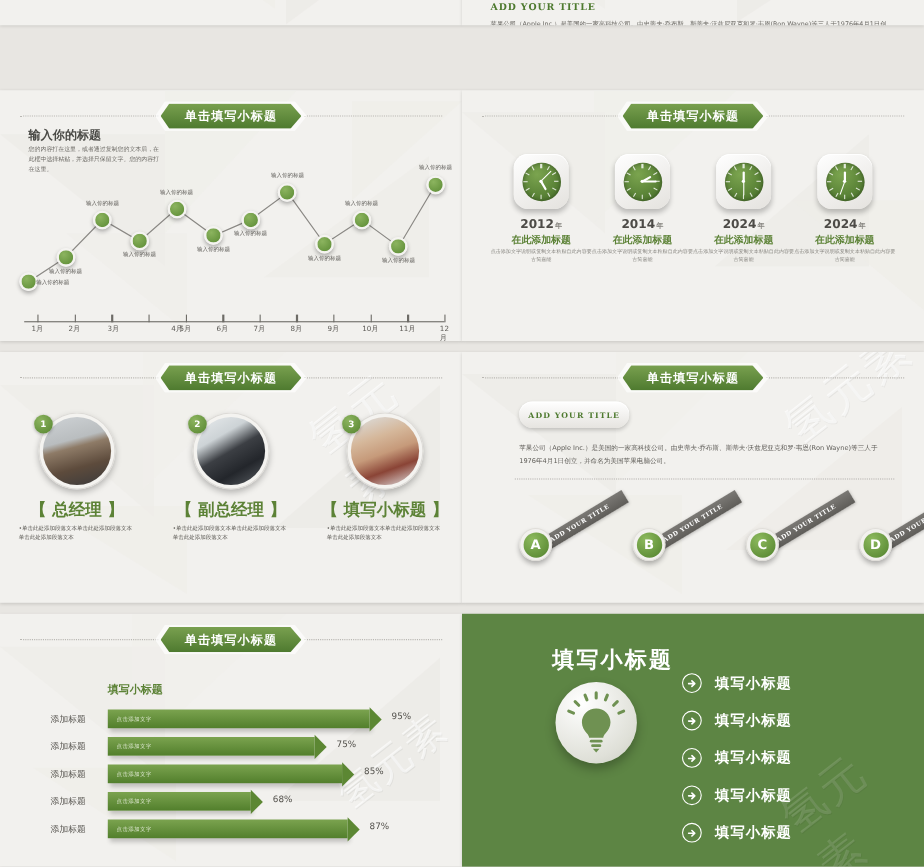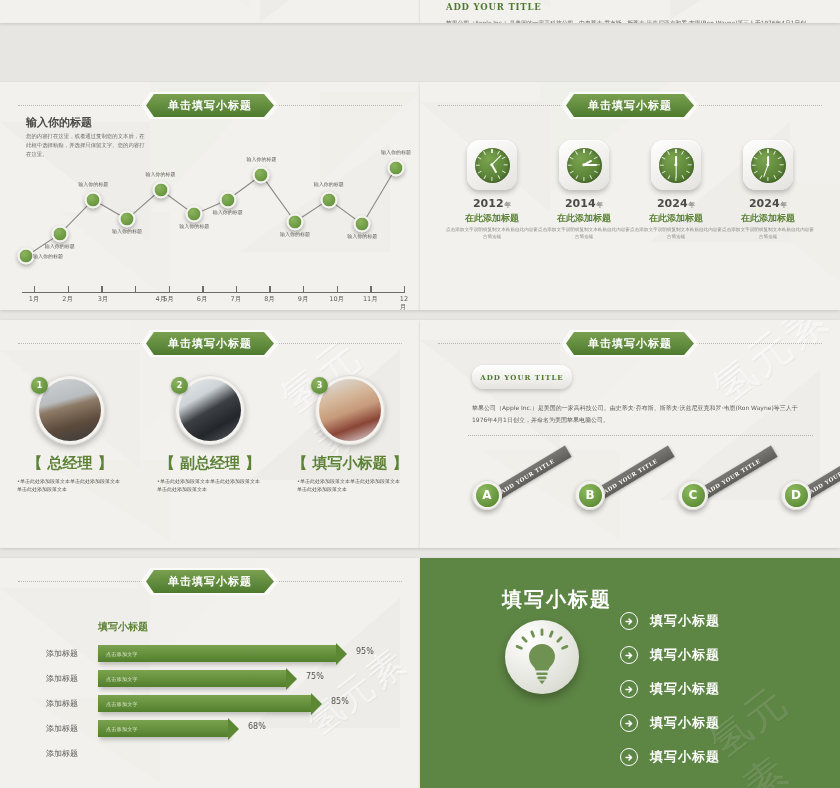--- a/index.html
+++ b/index.html
@@ -574,20 +574,26 @@
           <div class="barlbl">添加标题</div>
           <div class="barzone">
             <div class="arrow" style="width:130px">
               <span>点击添加文字</span>
             </div>
             <div class="pct" style="left:150px">68%</div>
           </div>
         </div>
         <div class="barrow">
           <div class="barlbl">添加标题</div>
+          <div class="barzone">
+            <div class="arrow" style="width:218px">
+              <span>点击添加文字</span>
+            </div>
+            <div class="pct" style="left:238px">87%</div>
+          </div>
         </div>
       </div>
   </div>
 
   <div class="slide" id="slide6">
     <div class="wm" style="left:300px;top:120px;color:rgba(255,255,255,.13);font-size:40px;">氢元素</div>
 
     <div class="s6-title">填写小标题</div>
 
     <div class="bulb">

